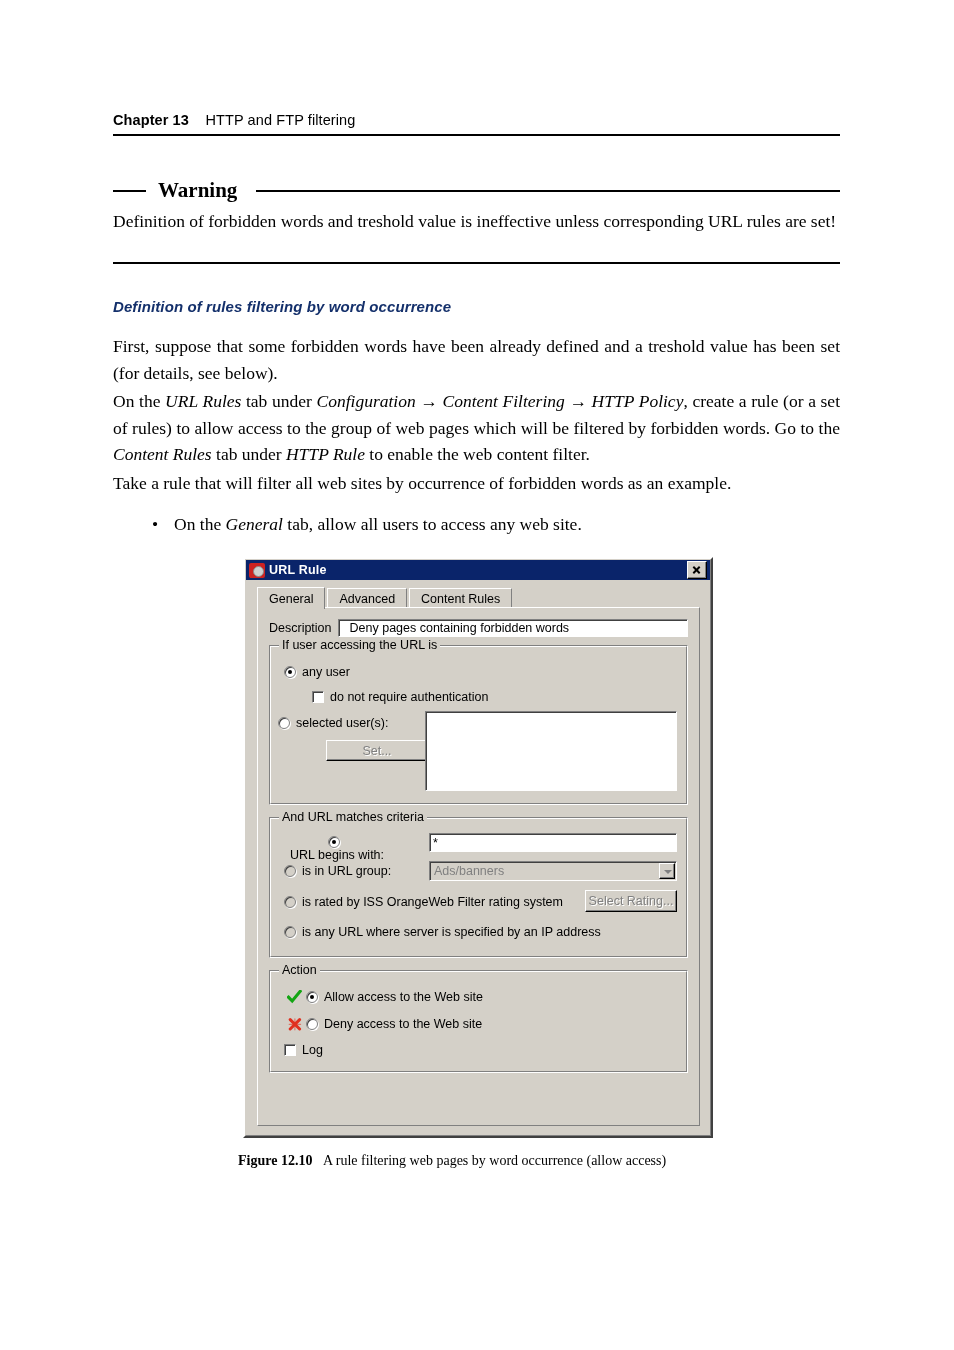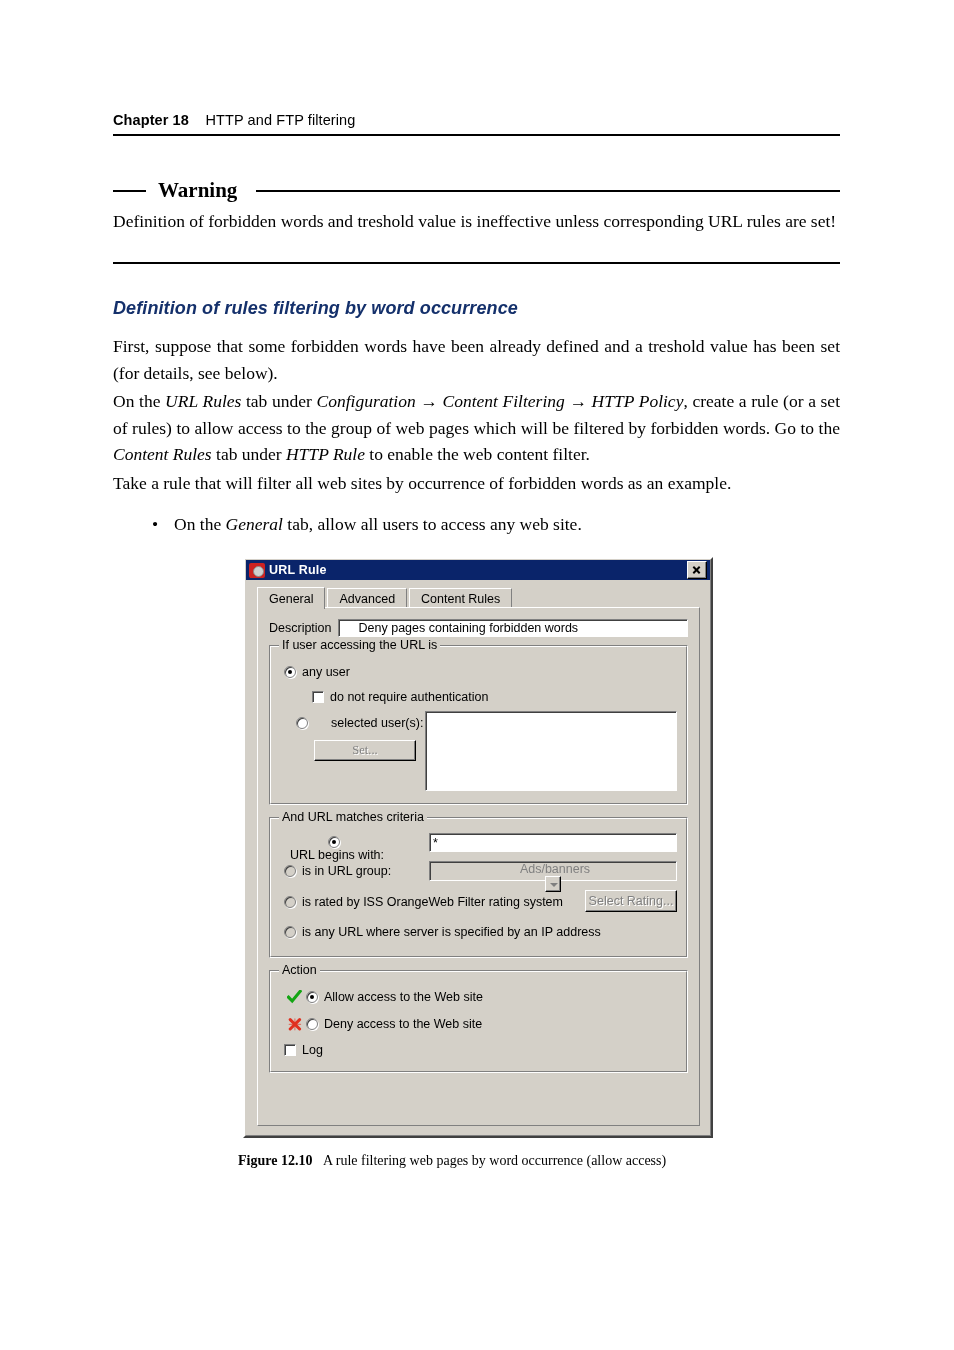--- a/index.html
+++ b/index.html
@@ -42,21 +42,21 @@
     font-size:17.5px;line-height:26px;text-align:justify;
   }
   .warn-bottom{
     position:absolute;left:113px;top:262px;width:727px;height:1.5px;background:#000;
   }
 
   
   .sec-head{
     position:absolute;left:113px;top:298px;width:727px;
     font-family:"Liberation Sans", sans-serif;
-    font-weight:bold;font-style:italic;font-size:18px;
+    font-weight:bold;font-style:italic;font-size:15px;
     color:#14306b;letter-spacing:.1px;
   }
 
   
   .para{
     position:absolute;left:113px;width:727px;
     font-size:17.5px;line-height:26.5px;text-align:justify;
   }
   .para i{font-style:italic;}
   #p1{top:333px;}
@@ -161,21 +161,21 @@
     position:absolute;left:11px;top:10px;right:11px;height:20px;
     display:flex;align-items:center;
   }
   .desc-label{margin-right:6px;font-size:12.5px;}
   .desc-input{
     flex:1 1 auto;height:18px;background:#fff;
     border:1px solid;
     border-color:#808080 #ffffff #ffffff #808080;
     box-shadow:inset 1px 1px 0 #404040;
     display:flex;align-items:center;
-    padding-left:20px;font-size:12.5px;box-sizing:border-box;
+    padding-left:11px;font-size:12.5px;box-sizing:border-box;
   }
 
   
   .grp{
     position:absolute;
     border:1px solid;
     border-color:#808080 #ffffff #ffffff #808080;
     box-sizing:border-box;
   }
   .grp-in{
@@ -286,21 +286,21 @@
     position:absolute;left:0;top:1224px;width:954px;text-align:center;
     font-weight:bold;font-size:16px;
   }
 </style>
 </head>
 <body>
 
 <div class="page">
 
   <div class="runhead">
-    <span class="chap">Chapter 18</span>
+    <span class="chap">Chapter 13</span>
     <span>&nbsp;&nbsp;</span>
     <span class="rh-title">HTTP and FTP filtering</span>
   </div>
   <div class="runhead-rule"></div>
 
   <div class="warn">
     <div class="warn-head">
       <div class="warn-dash"></div>
       <div class="warn-label">Warning</div>
       <div class="warn-rule"></div>
@@ -364,47 +364,47 @@
         <div class="row" style="left:14px;top:19px;">
           <span class="radio on"></span>
           <span class="lbl">any user</span>
         </div>
 
         <div class="row" style="left:42px;top:44px;">
           <span class="cbox"></span>
           <span class="lbl">do not require authentication</span>
         </div>
 
-        <div class="row" style="left:26px;top:70px;gap:17px;">
+        <div class="row" style="left:8px;top:70px;">
           <span class="radio"></span>
           <span class="lbl">selected user(s):</span>
         </div>
 
-        <div class="btn dis" style="left:44px;top:94px;width:102px;height:21px;font-family:Liberation Serif, serif;">
+        <div class="btn dis" style="left:56px;top:94px;width:102px;height:21px;">
           <span>Set...</span>
         </div>
 
         <div class="listbox" style="left:155px;top:65px;width:252px;height:80px;"></div>
       </div>
 
       <div class="grp" id="grp-url">
         <span class="grp-in"></span>
         <span class="grp-title">And URL matches criteria</span>
 
         <div class="row" style="left:14px;top:18px;flex-direction:column;">
           <span class="radio on"></span>
           <span class="lbl">URL begins with:</span>
         </div>
         <div class="tbox" style="left:159px;top:15px;width:248px;height:19px;">*</div>
 
         <div class="row" style="left:14px;top:46px;">
           <span class="radio dis"></span>
           <span class="lbl">is in URL group:</span>
         </div>
-        <div class="combo" style="left:159px;top:43px;width:248px;height:20px;flex-direction:column;">
+        <div class="combo" style="left:159px;top:43px;width:248px;height:20px;">
           <span class="val">Ads/banners</span>
           <span class="arrowbtn"></span>
         </div>
 
         <div class="row" style="left:14px;top:77px;">
           <span class="radio dis"></span>
           <span class="lbl">is rated by ISS OrangeWeb Filter rating system</span>
         </div>
         <div class="btn dis" style="left:315px;top:72px;width:92px;height:22px;">
           <span>Select Rating...</span>

